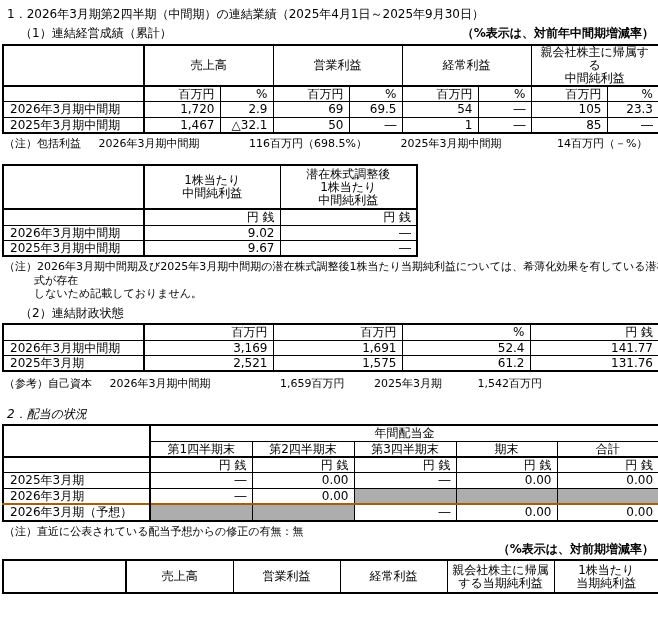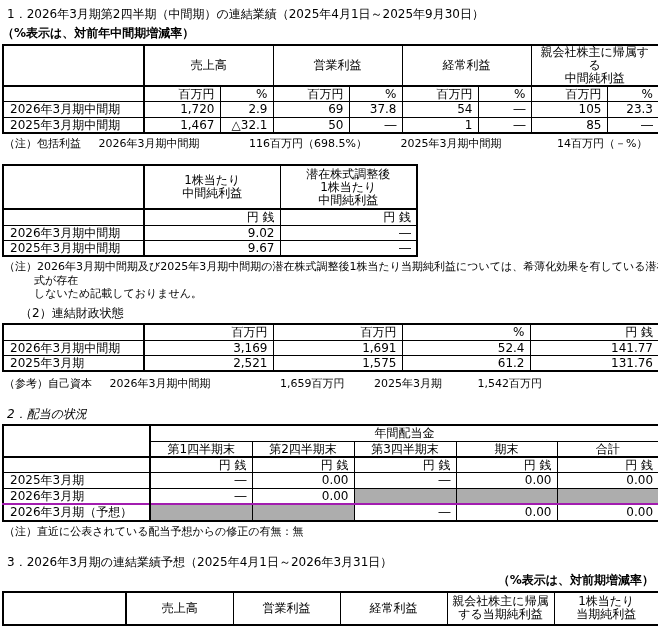--- a/index.html
+++ b/index.html
@@ -20,36 +20,37 @@
   .t th, .t td {
     border:1px solid #000; font-weight:normal; font-size:12px;
     padding:0 3px; overflow:hidden; white-space:nowrap;
     vertical-align:middle;
   }
   .t th { }
   .t .lab { border-right:2px solid #000; text-align:left; padding-left:6px; }
   .t .num { text-align:right; padding-right:5px; }
   .t .ml { white-space:pre-line; line-height:13px; }
   .t tr.unit td { border-top:2px solid #000; }
-  .t tr.thicktop td { border-top:2px solid #a21caf; }
+  .t tr.thicktop td { border-top:2px solid #a16207; }
   .gray { background:#adadad; }
 
   .note { font-size:11px; margin:3px 0 0 2px; white-space:nowrap; }
   .note-wrap { white-space:pre-line; padding-left:30px; text-indent:-30px; width:652px; }
   .inline-parts span { display:inline-block; }
   .g1 { margin-left:14px; } .g2 { margin-left:46px; } .g3 { margin-left:30px; } .g4 { margin-left:52px; }
   .r1 { margin-left:14px; } .r2 { margin-left:66px; } .r3 { margin-left:26px; } .r4 { margin-left:32px; }
 </style>
 </head>
 <body>
 
 <div class="doc">
 
   <div class="title">1．2026年3月期第2四半期（中間期）の連結業績（2025年4月1日～2025年9月30日）</div>
   <div class="subrow">
+    <div class="sub">（1）連結経営成績（累計）</div>
     <div class="pctnote">（%表示は、対前年中間期増減率）</div>
   </div>
 
   <table class="t" style="width:656px;">
     <colgroup>
       <col style="width:141px;">
         <col style="width:76px;">
         <col style="width:53px;">
       <col style="width:76px;">
         <col style="width:53px;">
@@ -76,21 +77,21 @@
       <td class="num">百万円</td>
       <td class="num">%</td>
       <td class="num">百万円</td>
       <td class="num">%</td>
     </tr>
     <tr style="height:14px;">
       <td class="lab">2026年3月期中間期</td>
       <td class="num">1,720</td>
       <td class="num">2.9</td>
       <td class="num">69</td>
-      <td class="num">37.8</td>
+      <td class="num">69.5</td>
       <td class="num">54</td>
       <td class="num">―</td>
       <td class="num">105</td>
       <td class="num">23.3</td>
     </tr>
     <tr style="height:14px;">
       <td class="lab">2025年3月期中間期</td>
       <td class="num">1,467</td>
       <td class="num">△32.1</td>
       <td class="num">50</td>
@@ -240,21 +241,20 @@
       <td class="num gray"></td>
       <td class="num gray"></td>
       <td class="num">―</td>
       <td class="num">0.00</td>
       <td class="num">0.00</td>
     </tr>
   </tbody>
     </table>
   <div class="note">（注）直近に公表されている配当予想からの修正の有無：無</div>
 
-  <div class="title" style="margin-top:17px;">3．2026年3月期の連結業績予想（2025年4月1日～2026年3月31日）</div>
   <div class="pctrow">
     <div class="pctnote">（%表示は、対前期増減率）</div>
   </div>
   <table class="t" style="width:656px;">
     <colgroup>
       <col style="width:123px;">
         <col style="width:63px;">
         <col style="width:44px;">
         <col style="width:63px;">
         <col style="width:44px;">

